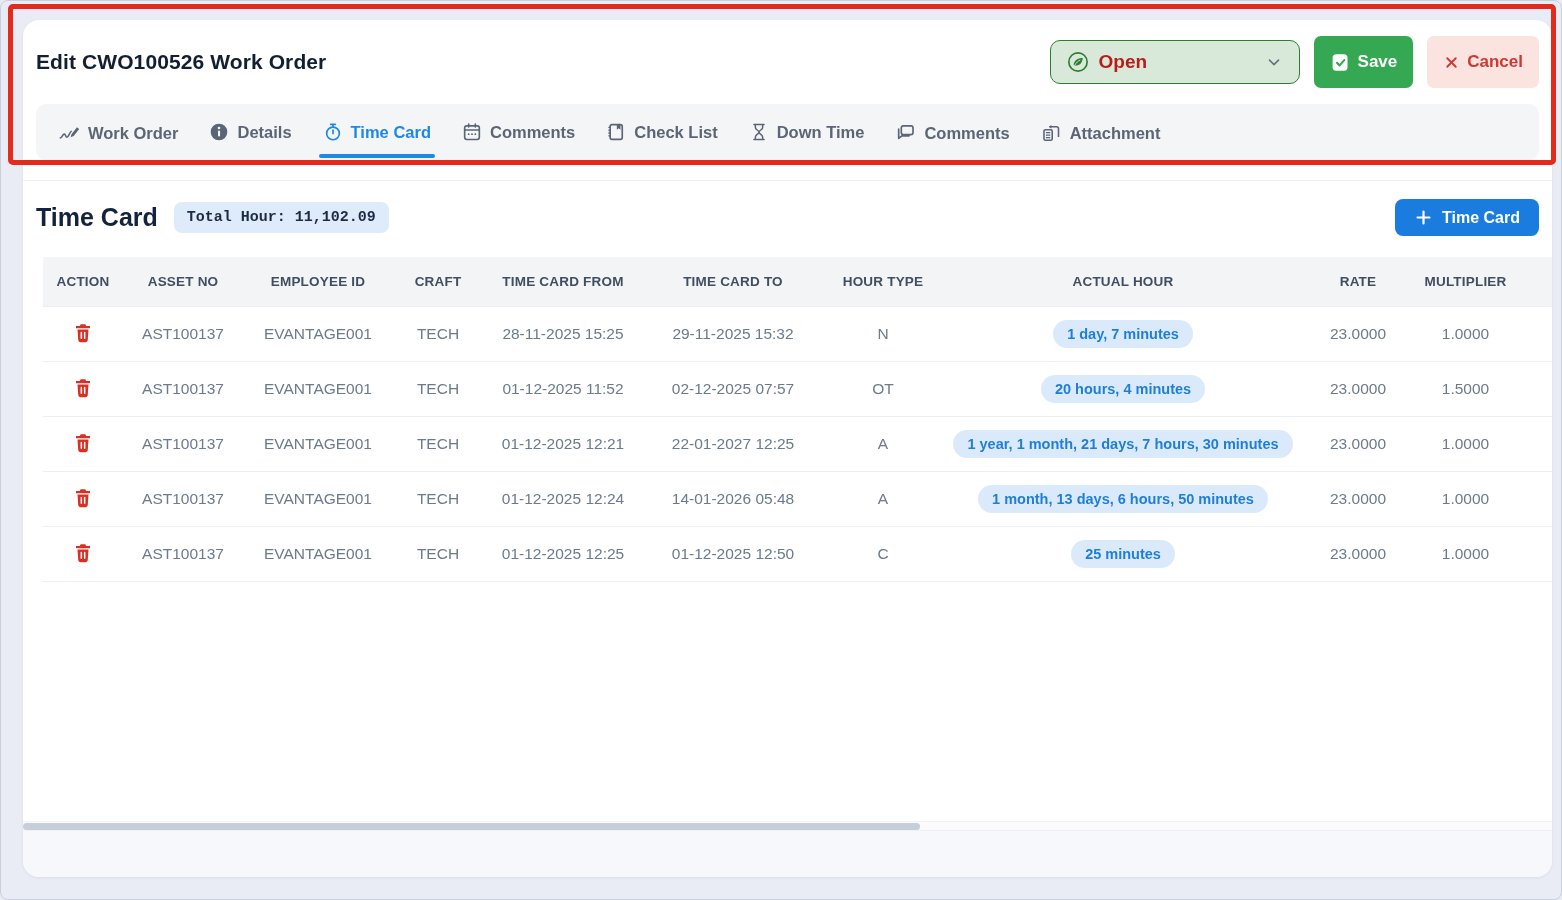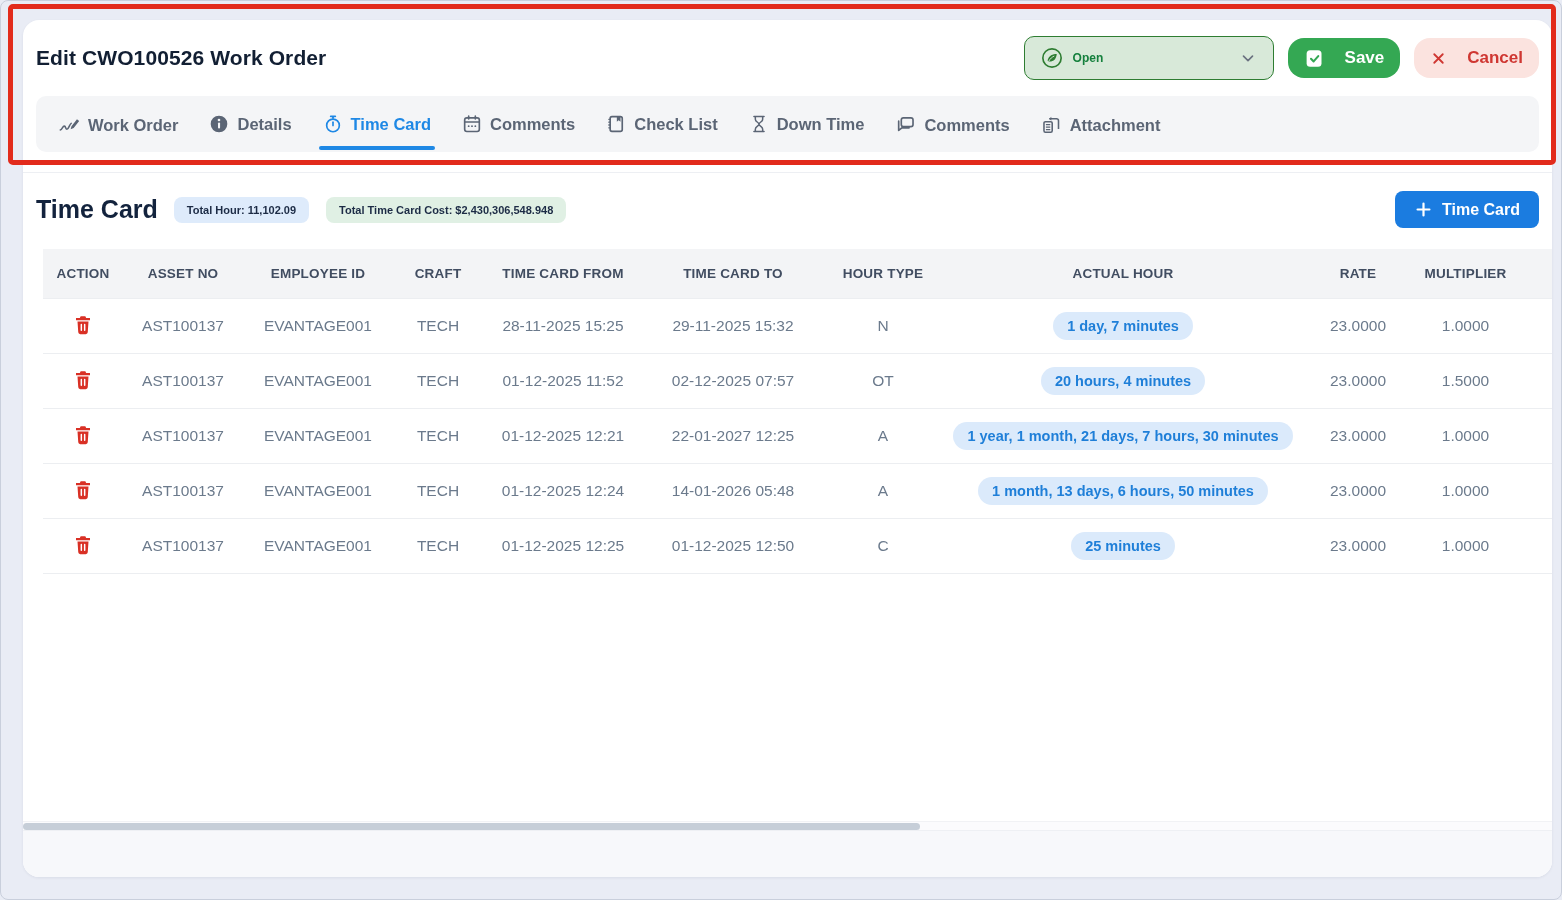--- a/index.html
+++ b/index.html
@@ -25,46 +25,46 @@
   .card-header { padding:16px 13px 20px; border-bottom:1px solid #edeff3; }
   .header-top { display:flex; align-items:center; justify-content:space-between; padding-bottom:16px; }
   h1 { font-size:21px; font-weight:700; color:#121f33; letter-spacing:.1px; }
   .controls { display:flex; align-items:center; gap:14px; }
   .status-dd {
     width:250px; height:44px; background:#d8e9d9; border:1.5px solid #2e7d32;
     border-radius:10px; display:flex; align-items:center; gap:10px;
     padding:0 16px; cursor:pointer;
   }
   .status-dd .leaf { display:flex; }
-  .status-dd .lbl { font-size:12px; font-weight:700; color:#15803d; }
+  .status-dd .lbl { font-size:19px; font-weight:700; color:#b91c1c; }
   .status-dd .chev { margin-left:auto; display:flex; }
-  .btn { border:none; border-radius:16px; height:40px; display:flex; align-items:center;
-    gap:20px; padding:0 16px; font-family:inherit; font-size:17px; font-weight:700; cursor:pointer; }
+  .btn { border:none; border-radius:7px; height:52px; display:flex; align-items:center;
+    gap:7px; padding:0 16px; font-family:inherit; font-size:17px; font-weight:700; cursor:pointer; }
   .btn.save { background:#34a853; color:#ffffff; }
   .btn.cancel { background:#fbe3df; color:#cf3732; }
   .btn .ic { display:flex; }
   .tab-band {
     background:#f4f5f7; border-radius:10px; height:56px;
     display:flex; align-items:center; gap:31px; padding:0 22px;
   }
   .tab { position:relative; display:flex; align-items:flex-end; gap:8px; cursor:pointer;
     color:#5b6575; font-size:16.5px; font-weight:600; white-space:nowrap; }
   .tab .tic { display:flex; color:#5b6575; }
   .tab.active { color:#1e88e5; }
   .tab.active .tic { color:#1e88e5; }
   .tab.active::after {
     content:""; position:absolute; left:-4px; right:-4px; bottom:-16px;
     height:4px; background:#1e88e5; border-radius:3px;
   }
   
   .card-body { flex:1; overflow:hidden; display:flex; flex-direction:column; }
   .section-head { display:flex; align-items:center; padding:18px 13px 0 13px; }
   h2 { font-size:25px; font-weight:700; color:#13233d; margin-right:16px; }
-  .badge { font-size:11px; font-weight:600; color:#1c2b45; border-radius:8px;
-    padding:7px 13px; margin-right:17px; white-space:nowrap; }
+  .badge { font-size:15px; font-weight:600; color:#1c2b45; border-radius:8px;
+    padding:7px 13px; margin-right:17px; white-space:nowrap;font-family:Liberation Mono, monospace; }
   .badge.blue  { background:#deebfb; }
   .badge.green { background:#e0f0e4; }
   .add-btn { margin-left:auto; background:#1b7ce0; color:#fff; border:none; border-radius:8px;
     height:37px; padding:0 19px; display:flex; align-items:center; gap:9px;
     font-family:inherit; font-size:16px; font-weight:700; cursor:pointer; }
   .add-btn .ic { display:flex; }
   .table-wrap { margin-top:21px; overflow:hidden; width:100%;padding-left:20px; }
   table { border-collapse:collapse; table-layout:fixed; width:1615px; }
   th { background:#f3f4f6; font-size:13.5px; font-weight:700; color:#414d61;
     padding:17px 6px; text-align:center; letter-spacing:.2px; white-space:nowrap; }
@@ -211,21 +211,20 @@
           </span>
           <span>Attachment</span>
         </div>
       </div>
   </div>
 
   <div class="card-body">
     <div class="section-head">
       <h2>Time Card</h2>
       <span class="badge blue">Total Hour: 11,102.09</span>
-      <span class="badge green">Total Time Card Cost: $2,430,306,548.948</span>
       <button class="add-btn">
         <span class="ic">
           <svg width="19" height="19" viewBox="0 0 24 24">
               <path d="M12 4.5v15M4.5 12h15" stroke="#ffffff" stroke-width="2.8" stroke-linecap="round"></path>
             </svg>
         </span>
         <span>Time Card</span>
       </button>
     </div>
     <div class="table-wrap">

